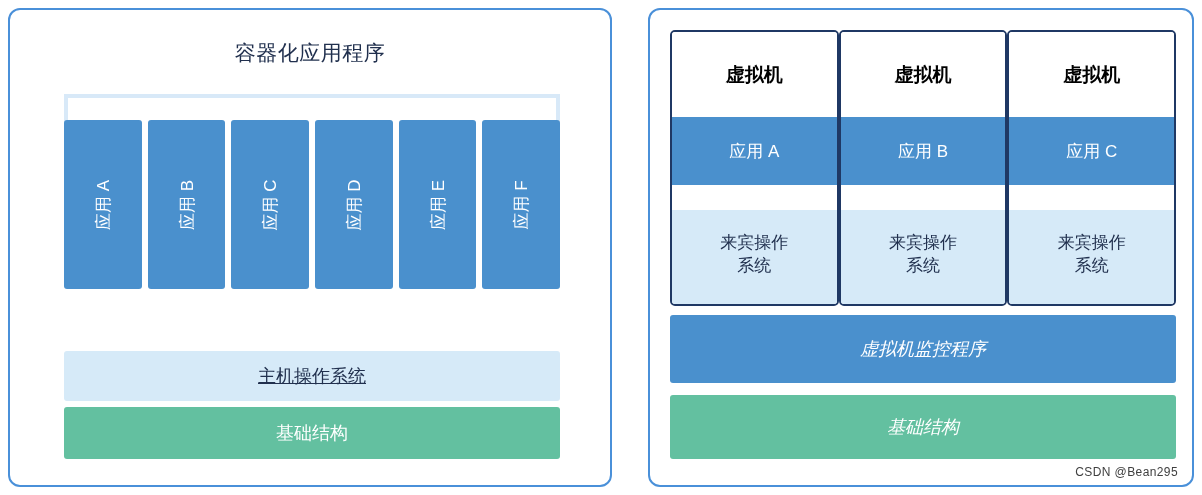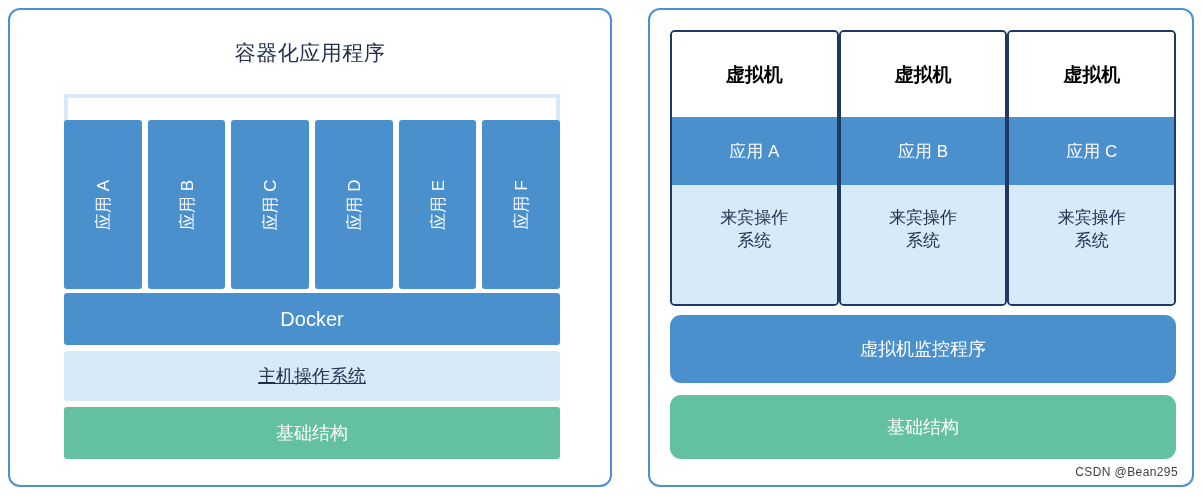--- a/index.html
+++ b/index.html
@@ -173,32 +173,34 @@
     color: #21304e;
     font-size: 17px;
     display: flex;
     align-items: flex-start;
     justify-content: center;
     padding-top: 22px;
     text-align: center;
     line-height: 1.35;
     box-sizing: border-box;
     white-space: pre-line;
+    margin-top: 25px;
   }
 
   .right-bar {
     position: absolute;
     left: 20px;
     width: 506px;
     display: flex;
     align-items: center;
     justify-content: center;
-    border-radius: 11px;
-    box-sizing: border-box;
-    text-align: center;
+    border-radius: 3px;
+    box-sizing: border-box;
+    text-align: center;
+    font-style: italic;
   }
   #bar-hypervisor {
     top: 305px;
     height: 68px;
     background: #4a90cd;
     color: #ffffff;
     font-size: 18px;
   }
   #bar-infra-right {
     top: 385px;
@@ -243,21 +245,20 @@
         <span class="vlabel">应用 D</span>
       </div>
       <div class="app-box">
         <span class="vlabel">应用 E</span>
       </div>
       <div class="app-box">
         <span class="vlabel">应用 F</span>
       </div>
     </div>
 
-    <div class="stack-bar" id="bar-docker">Docker</div>
 
     <div class="stack-bar" id="bar-hostos">主机操作系统</div>
 
     <div class="stack-bar" id="bar-infra-left">基础结构</div>
   </div>
 
   <div class="panel" id="panel-vms">
 
     <div class="vm-row">
 

